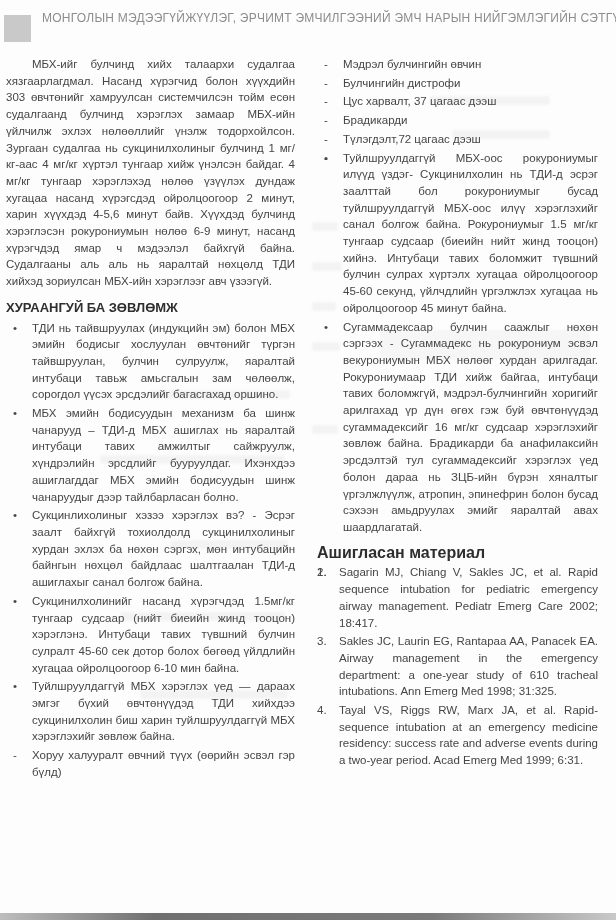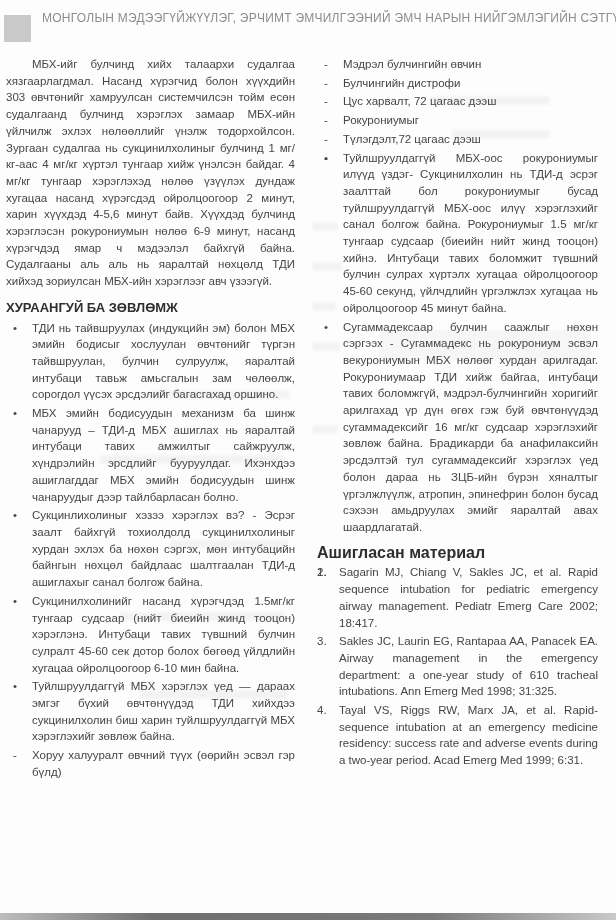--- a/index.html
+++ b/index.html
@@ -92,25 +92,25 @@
         <li class="item">
           <span class="marker">-</span>
           <span>Мэдрэл булчингийн өвчин</span>
         </li>
         <li class="item">
           <span class="marker">-</span>
           <span>Булчингийн дистрофи</span>
         </li>
         <li class="item">
           <span class="marker">-</span>
-          <span>Цус харвалт, 72 цагаас дээш</span>
+          <span>Цус харвалт, 37 цагаас дээш</span>
         </li>
         <li class="item">
           <span class="marker">-</span>
-          <span>Рокурониумыг</span>
+          <span>Брадикарди</span>
         </li>
         <li class="item">
           <span class="marker">-</span>
           <span>Түлэгдэлт,72 цагаас дээш</span>
         </li>
         <li class="item">
           <span class="marker">-</span>
         </li>
       </ul>
 

